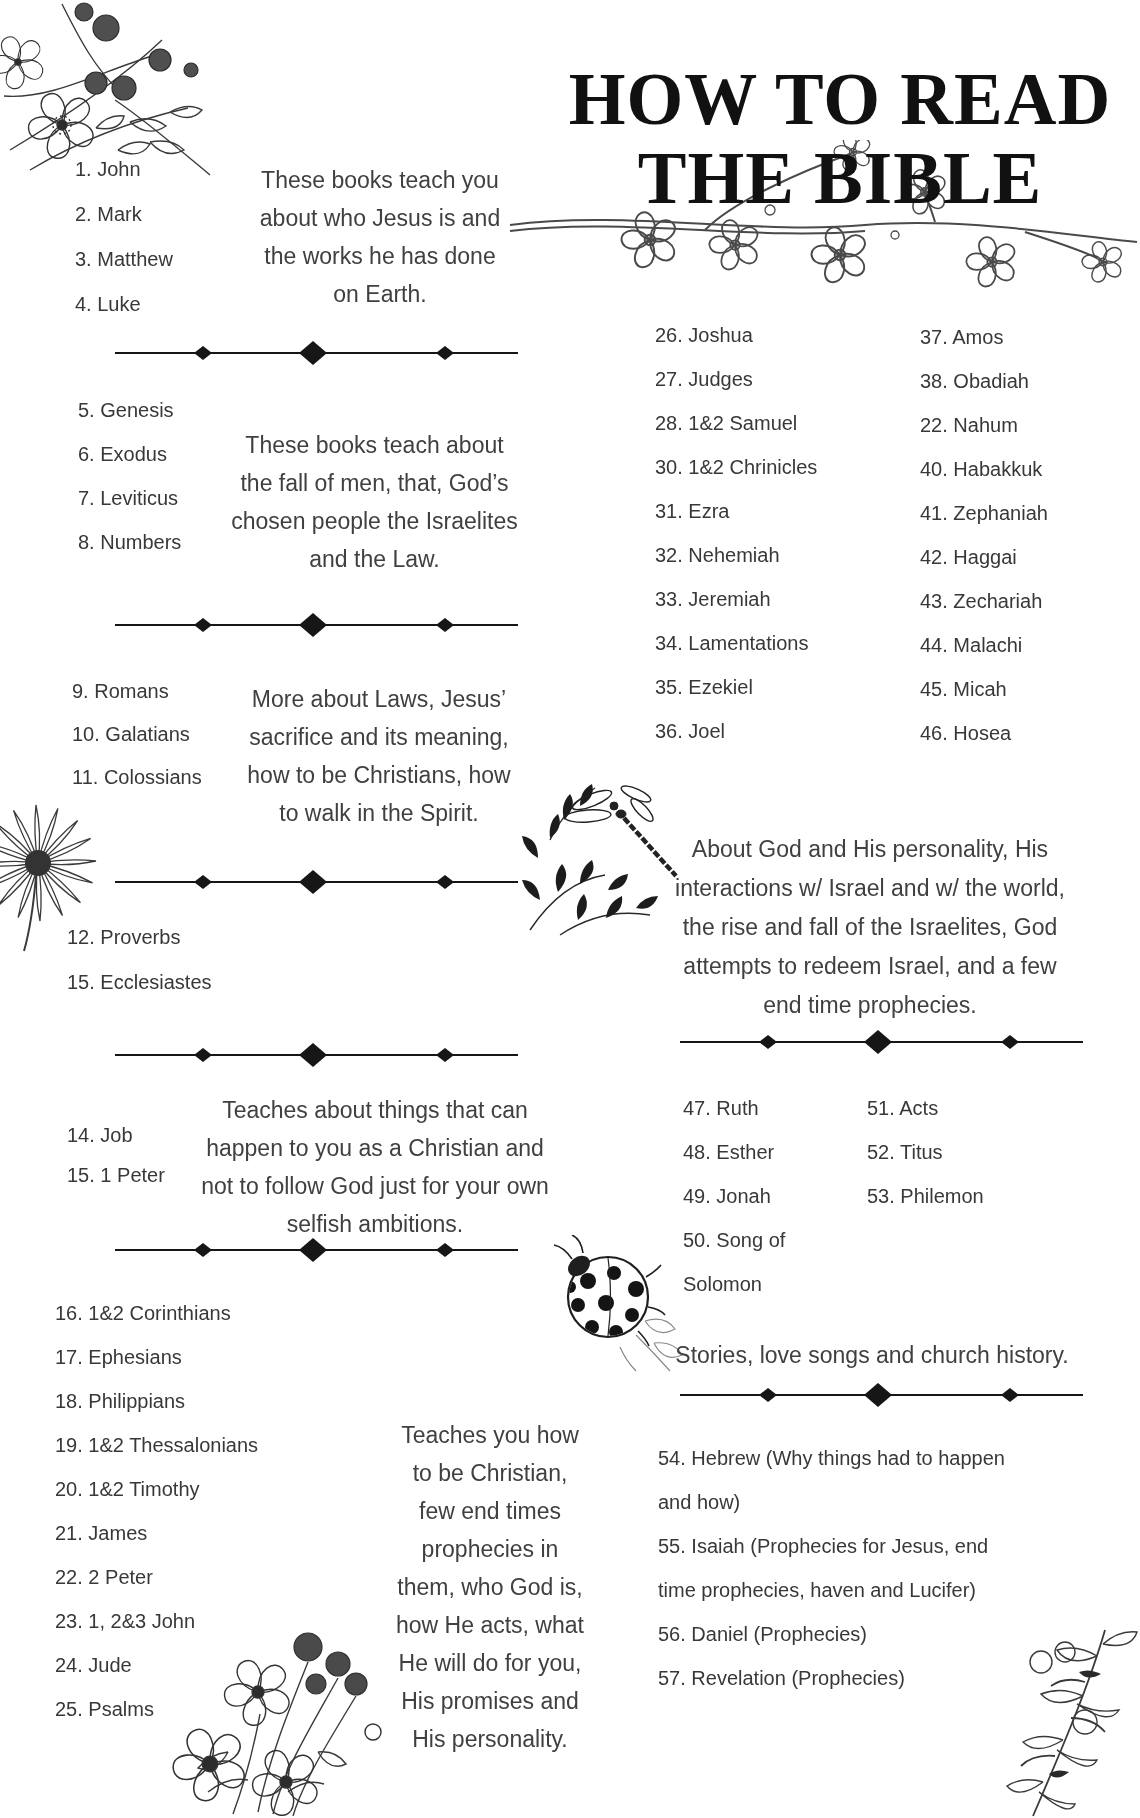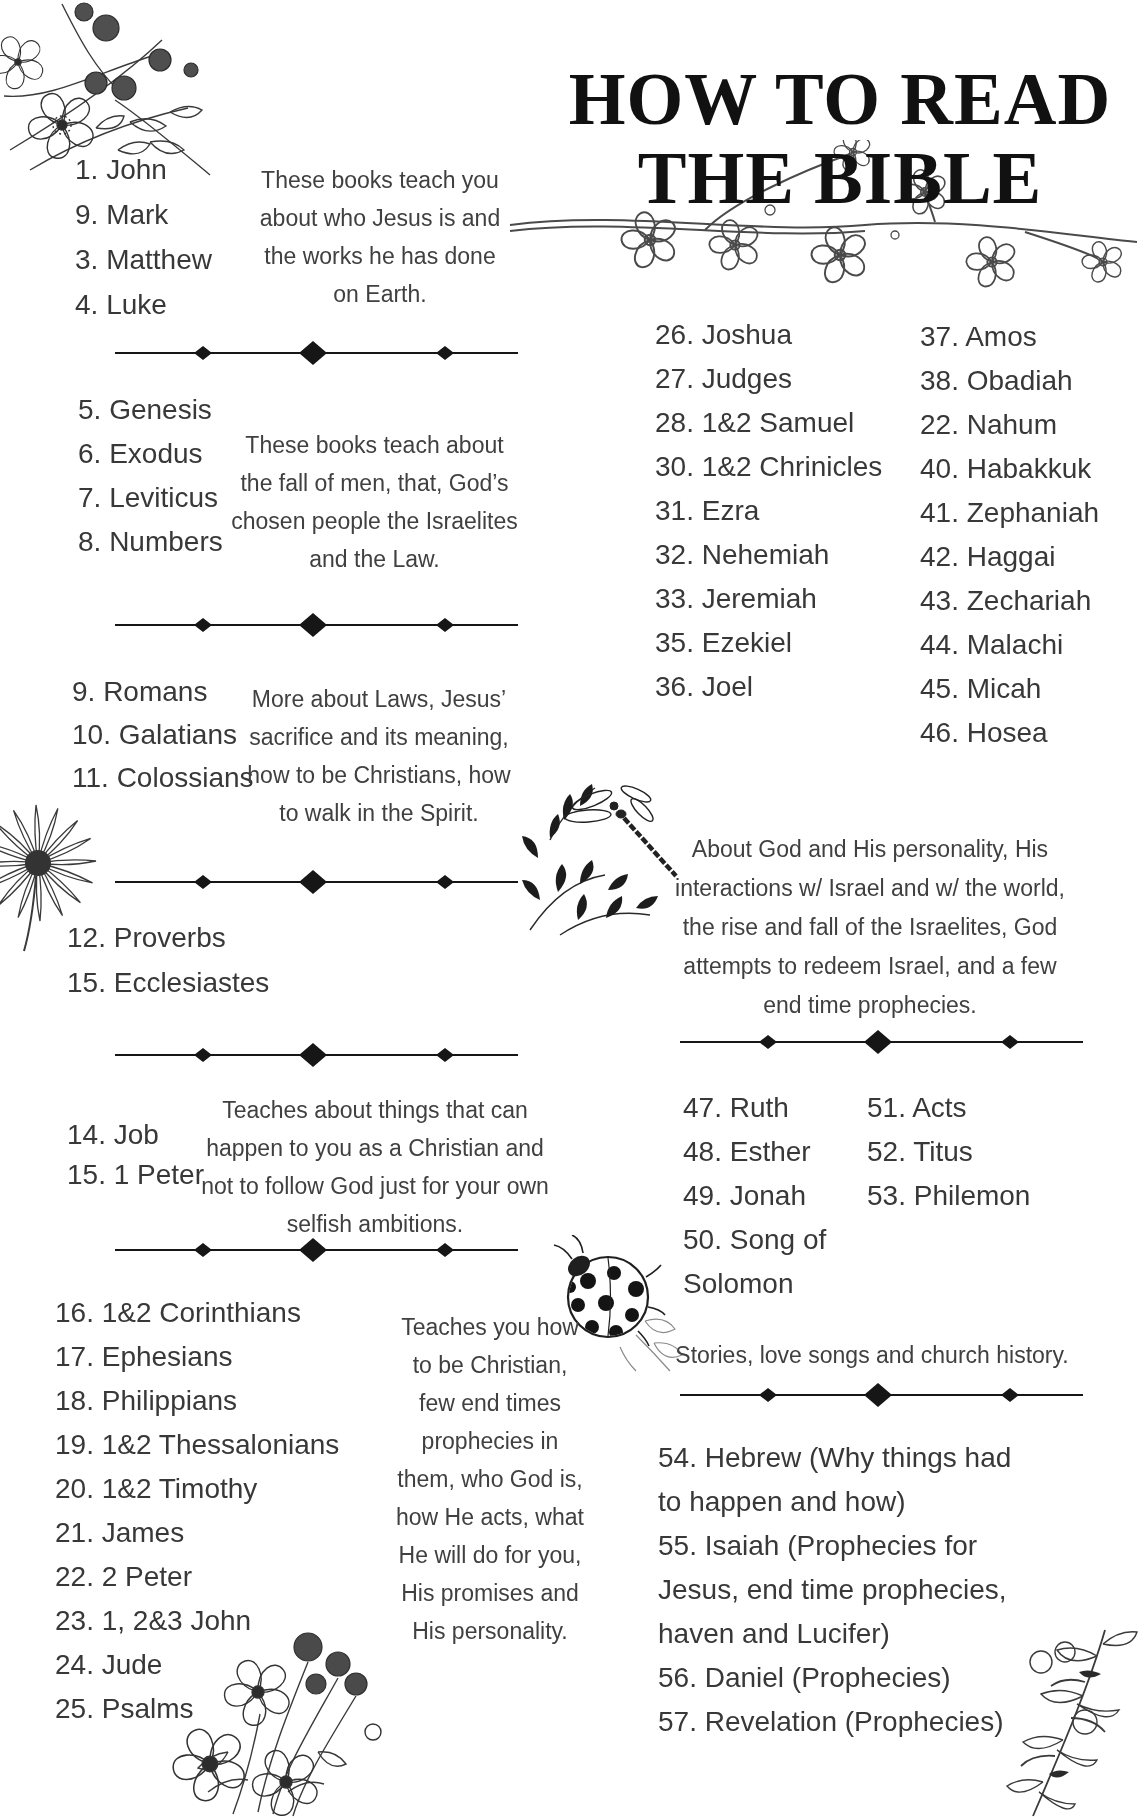--- a/index.html
+++ b/index.html
@@ -3,21 +3,21 @@
 <meta charset="utf-8">
 <style>
   html,body{margin:0;padding:0;background:#ffffff;}
   .page{position:relative;width:1140px;height:1818px;background:#ffffff;overflow:hidden;
         font-family:"Liberation Sans",sans-serif;}
   .ill{position:absolute;z-index:1;}
   .txt{position:absolute;z-index:2;}
   .title{left:400px;top:60px;width:880px;text-align:center;
          font-family:"Liberation Serif",serif;font-weight:bold;font-size:73px;
          line-height:79px;letter-spacing:1px;color:#111111;}
-  .list{font-size:28px;color:#383838;white-space:nowrap;}
+  .list{font-size:20px;color:#383838;white-space:nowrap;}
   .list div{white-space:nowrap;}
   .list.wrap, .list.wrap div{white-space:normal;}
   .desc{margin:12px;font-size:23px;line-height:38px;text-align:center;color:#404040;}
   .divider{position:absolute;z-index:1;width:407px;height:24px;}
 </style>
 </head>
 <body>
 
 <div class="page">
 
@@ -275,21 +275,21 @@
     </g>
   </svg>
 
   <div class="txt title">
     <div>HOW TO READ</div>
     <div>THE BIBLE</div>
   </div>
 
   <div class="txt list" style="left:75px;top:147px;line-height:45px">
     <div>1. John</div>
-    <div>9. Mark</div>
+    <div>2. Mark</div>
     <div>3. Matthew</div>
     <div>4. Luke</div>
   </div>
   <p class="txt desc" style="left:243px;top:149px;width:250px">These books teach you about who Jesus is and the works he has done on Earth.</p>
 
   <svg class="divider" style="left:113px;top:341px" viewBox="0 0 407 24">
       <use href="#orn"></use>
     </svg>
 
   <div class="txt list" style="left:78px;top:388px;line-height:44px">
@@ -339,30 +339,31 @@
     <div>17. Ephesians</div>
     <div>18. Philippians</div>
     <div>19. 1&amp;2 Thessalonians</div>
     <div>20. 1&amp;2 Timothy</div>
     <div>21. James</div>
     <div>22. 2 Peter</div>
     <div>23. 1, 2&amp;3 John</div>
     <div>24. Jude</div>
     <div>25. Psalms</div>
   </div>
-  <p class="txt desc" style="left:383px;top:1296px;width:190px">Teaches you how to be Christian, few end times prophecies in them, who God is, how He acts, what He will do for you, His promises and His personality.</p>
+  <p class="txt desc" style="left:383px;top:1404px;width:190px">Teaches you how to be Christian, few end times prophecies in them, who God is, how He acts, what He will do for you, His promises and His personality.</p>
 
   <div class="txt list" style="left:655px;top:313px;line-height:44px">
     <div>26. Joshua</div>
     <div>27. Judges</div>
     <div>28. 1&amp;2 Samuel</div>
     <div>30. 1&amp;2 Chrinicles</div>
     <div>31. Ezra</div>
     <div>32. Nehemiah</div>
     <div>33. Jeremiah</div>
+    <div>34. Lamentations</div>
     <div>35. Ezekiel</div>
     <div>36. Joel</div>
   </div>
   <div class="txt list" style="left:920px;top:315px;line-height:44px">
     <div>37. Amos</div>
     <div>38. Obadiah</div>
     <div>22. Nahum</div>
     <div>40. Habakkuk</div>
     <div>41. Zephaniah</div>
     <div>42. Haggai</div>

